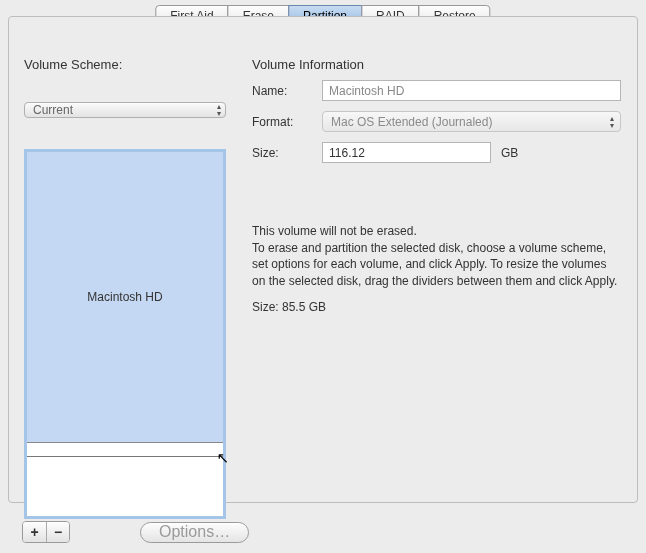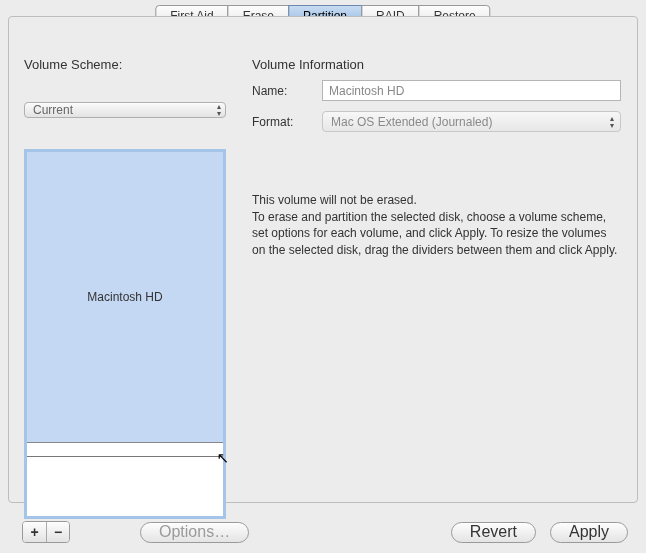--- a/index.html
+++ b/index.html
@@ -246,36 +246,38 @@
           <div class="form-label">Format:</div>
           <div class="format-popup">
             <span>Mac OS Extended (Journaled)</span>
             <span class="arrows">
                 <span>▴</span>
                 <span>▾</span>
               </span>
           </div>
         </div>
 
+        <div class="form-row size-row">
+          <div class="form-label">Size:</div>
+          <input class="text-input" value="116.12" style="">
+          <span class="unit">GB</span>
+        </div>
 
         <div class="helptext">
           <p style="margin-bottom:0">This volume will not be erased.</p>
           <p>To erase and partition the selected disk, choose a volume scheme, set options for each volume, and click Apply. To resize the volumes on the selected disk, drag the dividers between them and click Apply.</p>
+          <div>Size: 85.5 GB</div>
         </div>
       </div>
     </div>
   </div>
 
   <div class="bottom">
     <div class="seg">
       <div class="segbtn">+</div>
       <div class="segbtn">−</div>
     </div>
     <div class="options-wrap">
       <div class="push disabled">Options…</div>
     </div>
-    <div class="rightbtns">
-      <div class="push">Revert</div>
-      <div class="push">Apply</div>
-    </div>
   </div>
 
 </div>
 
 </body></html>

